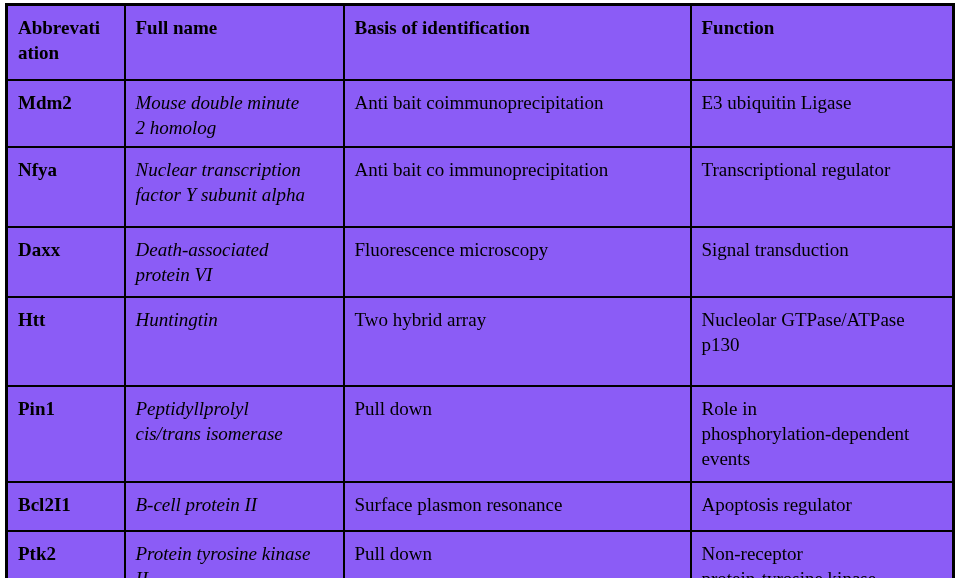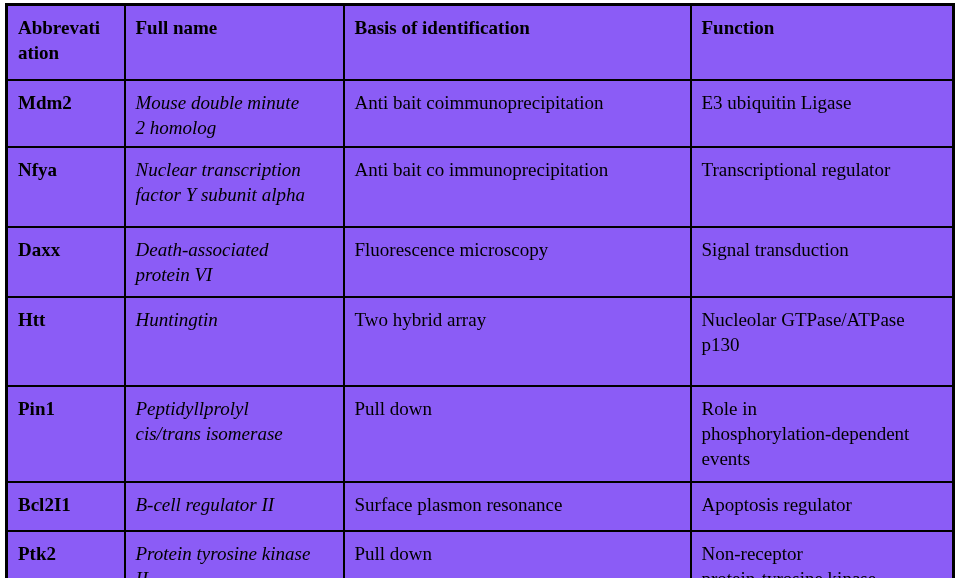--- a/index.html
+++ b/index.html
@@ -103,21 +103,21 @@
       <td class="col-abbr">Pin1</td>
       <td class="col-fullname">Peptidyllprolyl
 cis/trans isomerase</td>
       <td class="col-basis">Pull down</td>
       <td class="col-function">Role in
 phosphorylation-dependent
 events</td>
     </tr>
     <tr class="row-5">
       <td class="col-abbr">Bcl2I1</td>
-      <td class="col-fullname">B-cell regulator II</td>
+      <td class="col-fullname">B-cell protein II</td>
       <td class="col-basis">Surface plasmon resonance</td>
       <td class="col-function">Apoptosis regulator</td>
     </tr>
     <tr class="row-6">
       <td class="col-abbr">Ptk2</td>
       <td class="col-fullname">Protein tyrosine kinase
 II</td>
       <td class="col-basis">Pull down</td>
       <td class="col-function">Non-receptor
 protein-tyrosine kinase</td>

